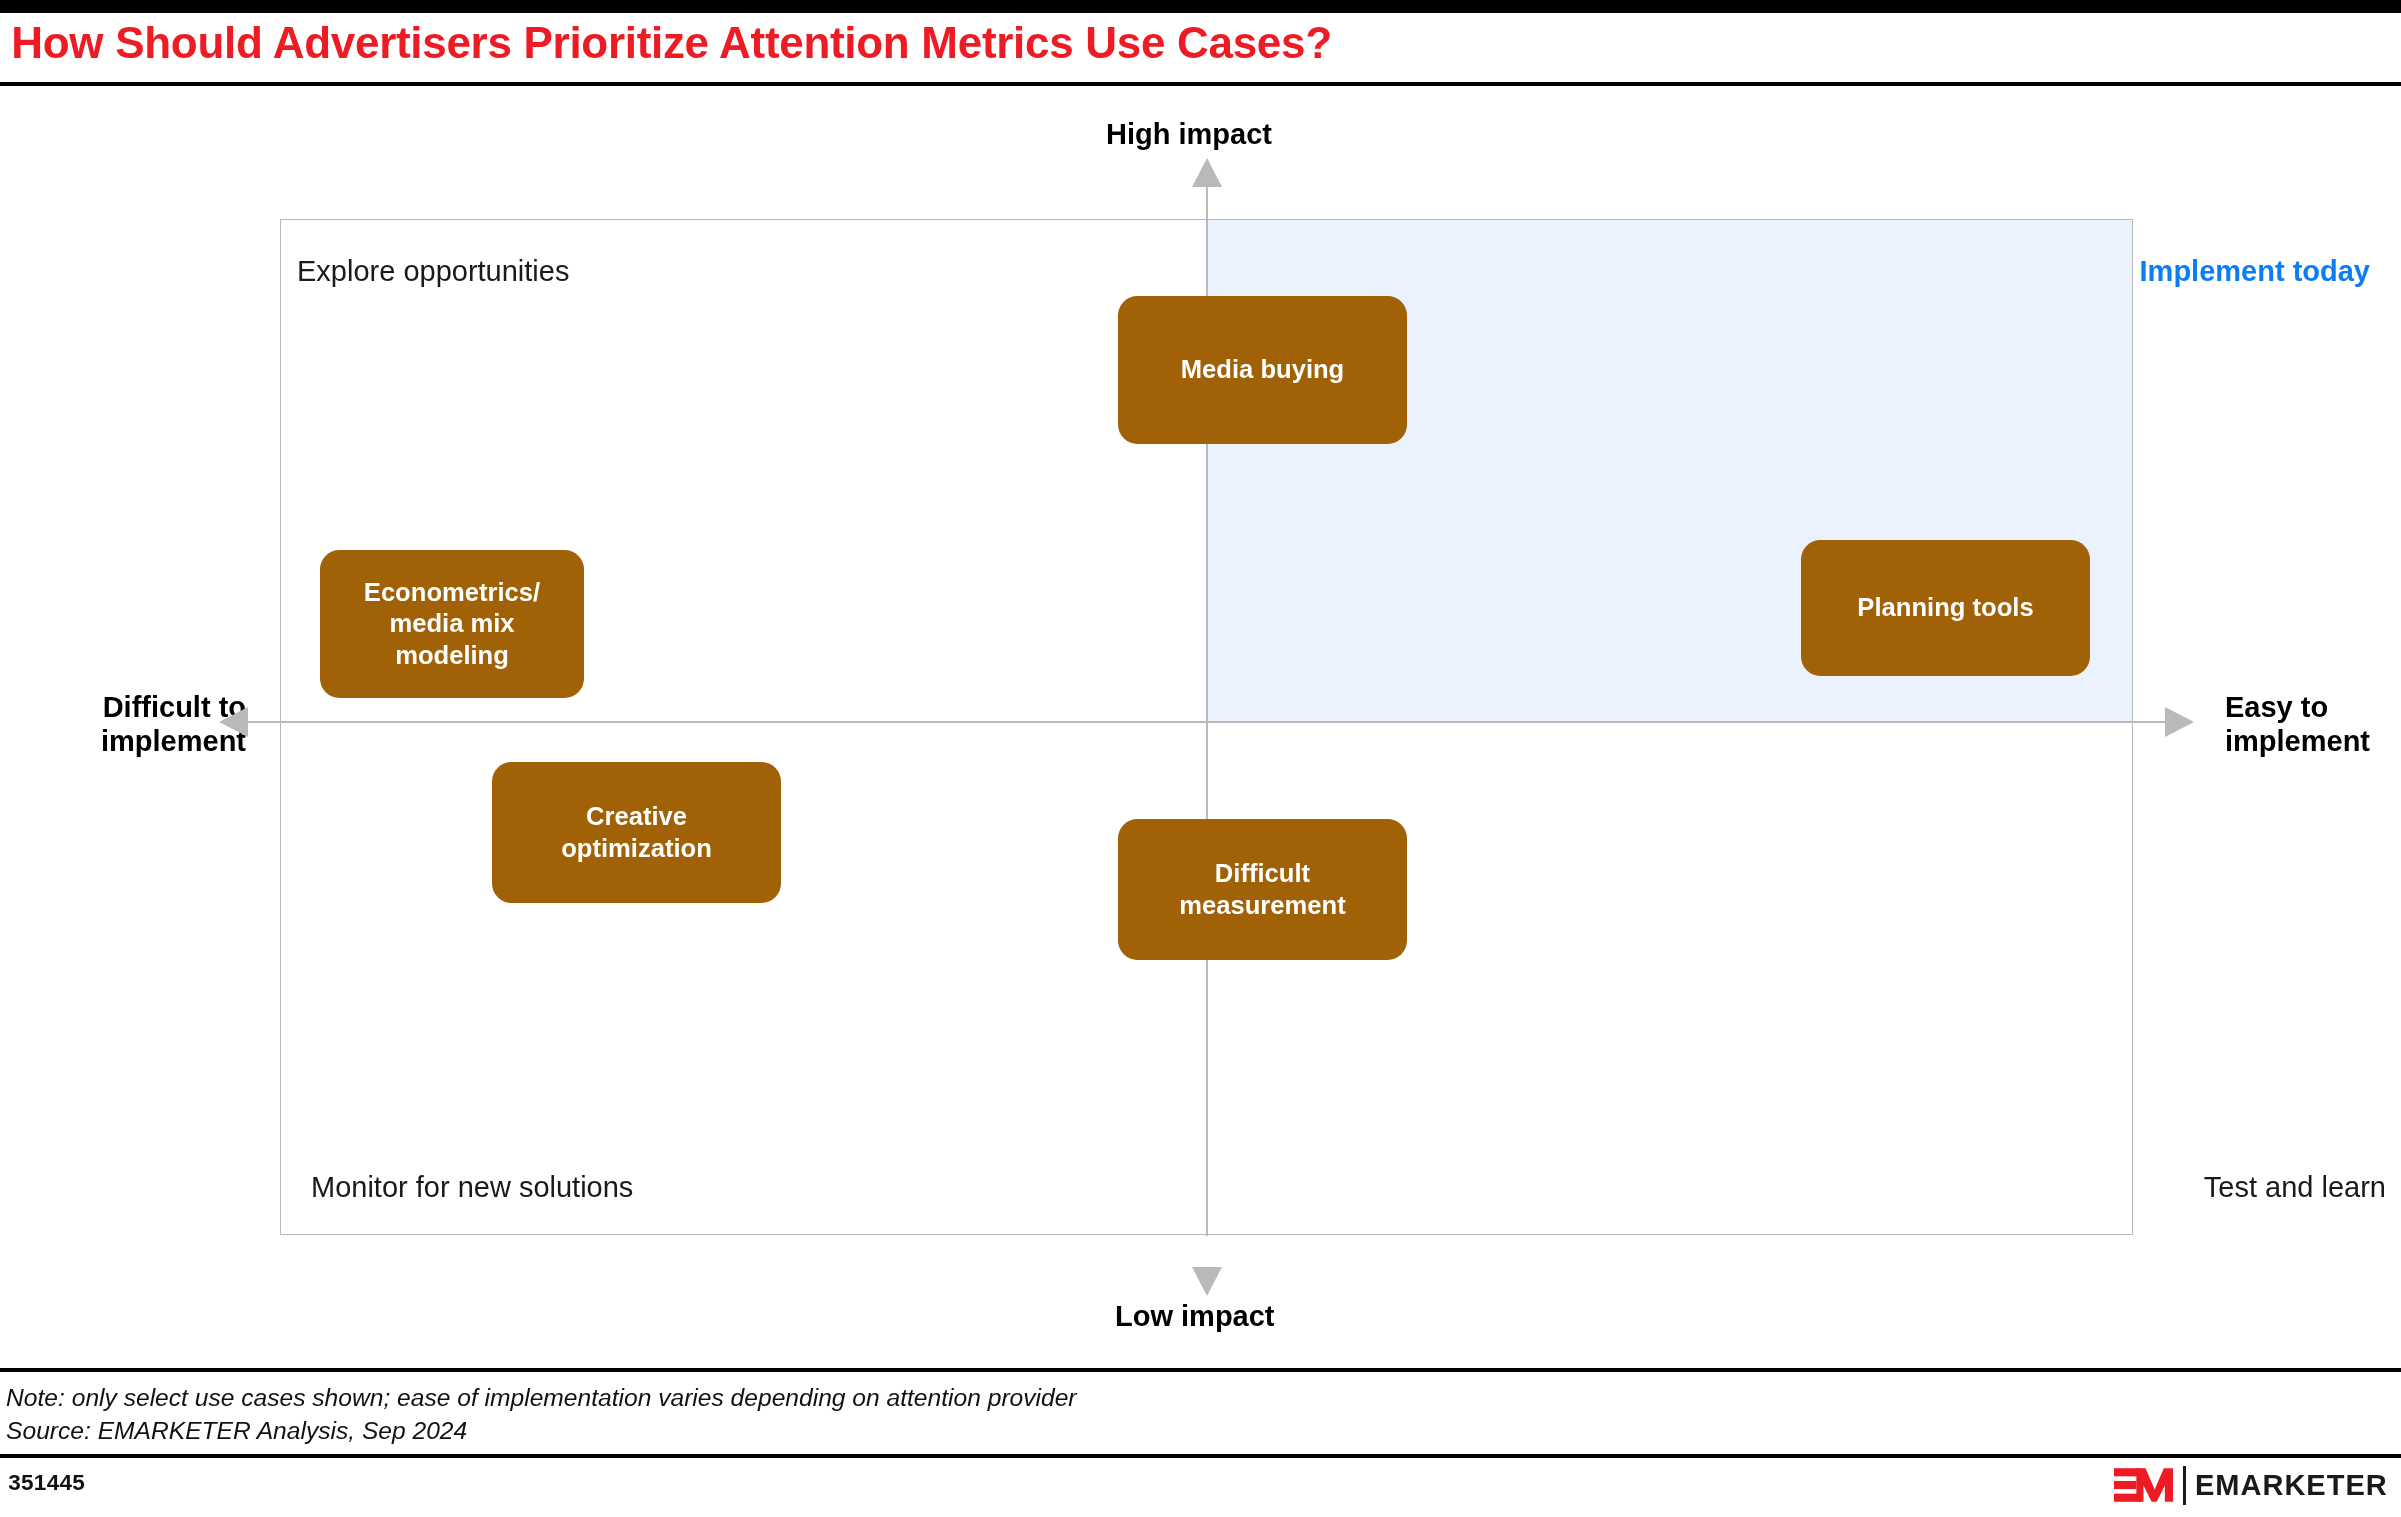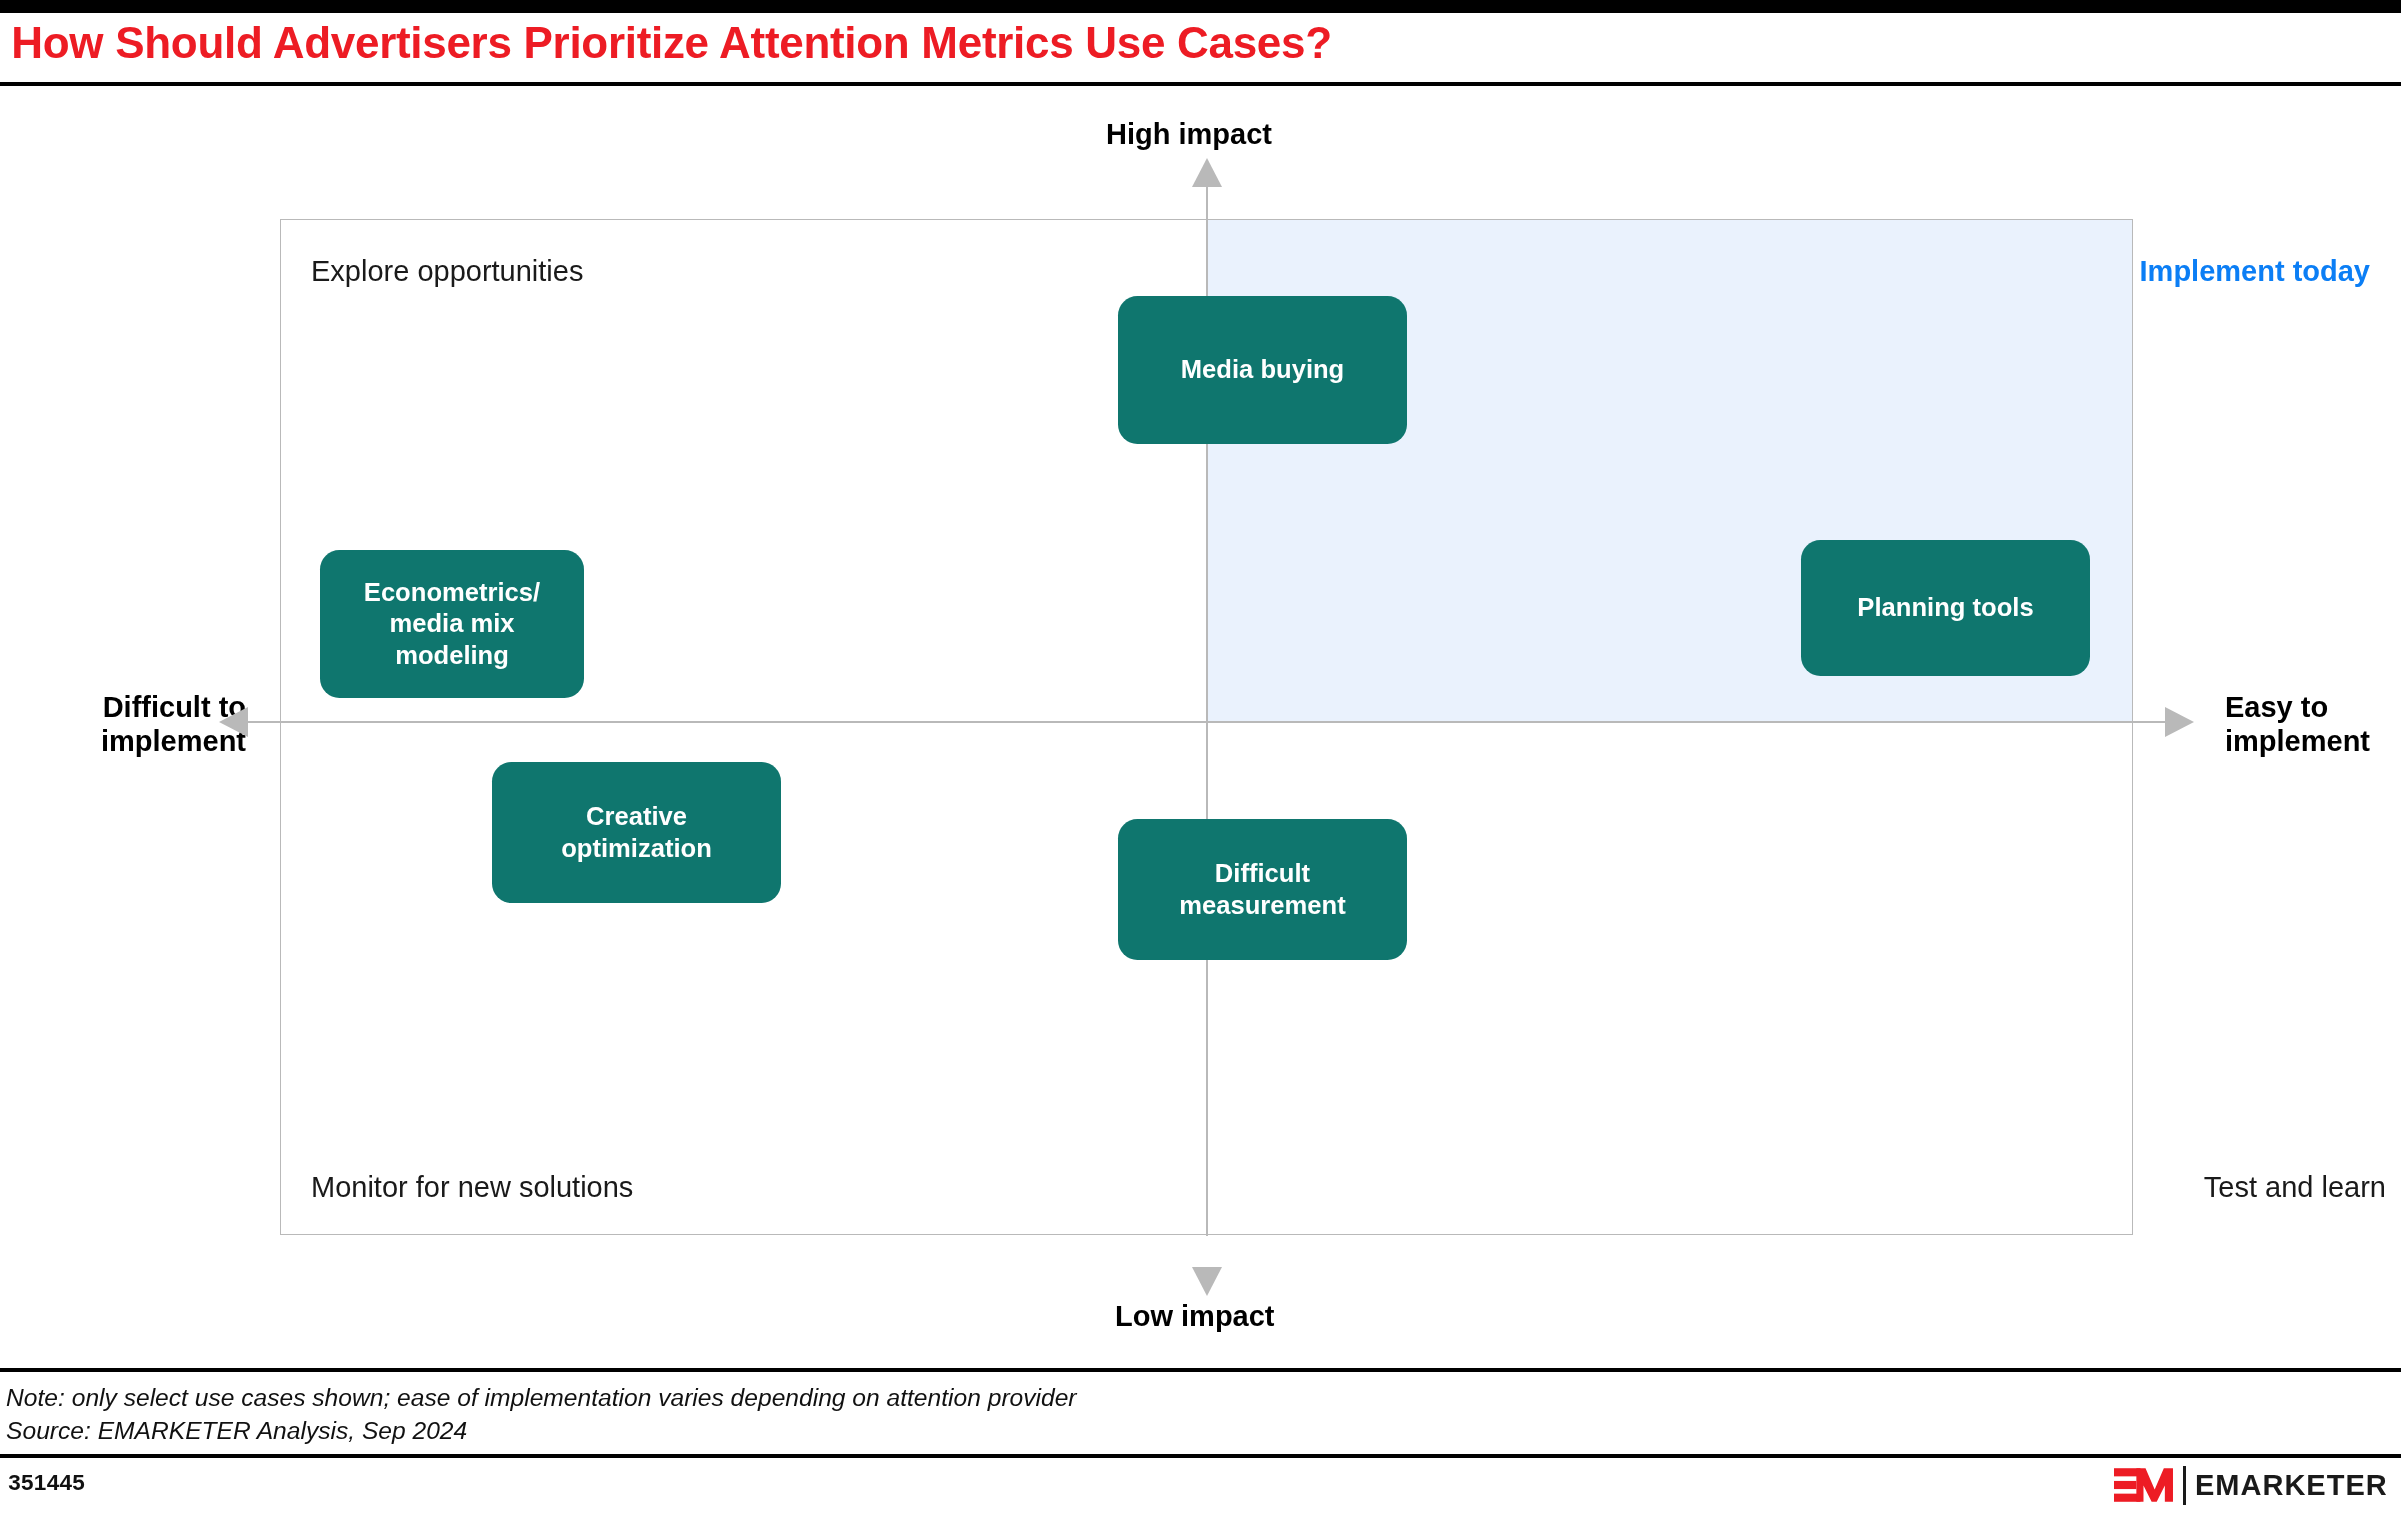--- a/index.html
+++ b/index.html
@@ -108,29 +108,29 @@
   .lbl-right{ left:2225px; top:690px; width:174px; text-align:left; }
 
   
   .quad-cap{
     position:absolute;
     font-size:29px;
     font-weight:normal;
     color:#1a1a1a;
     white-space:nowrap;
   }
-  .cap-tl{ left:311px;  top:255px; }
+  .cap-tl{ left:297px;  top:255px; }
   .cap-tr{ right:31px;  top:255px; color:#0b7ef5; font-weight:bold; text-align:left;}
   .cap-bl{ left:311px;  top:1171px; }
   .cap-br{ right:15px;  top:1171px; text-align:right;}
 
   
   .item{
     position:absolute;
-    background:#0f766e;
+    background:#a16207;
     border-radius:19.4px;
     color:#ffffff;
     font-size:25.6px;
     font-weight:bold;
     line-height:1.22;
     display:flex;
     align-items:center;
     justify-content:center;
     text-align:center;
     box-sizing:border-box;

